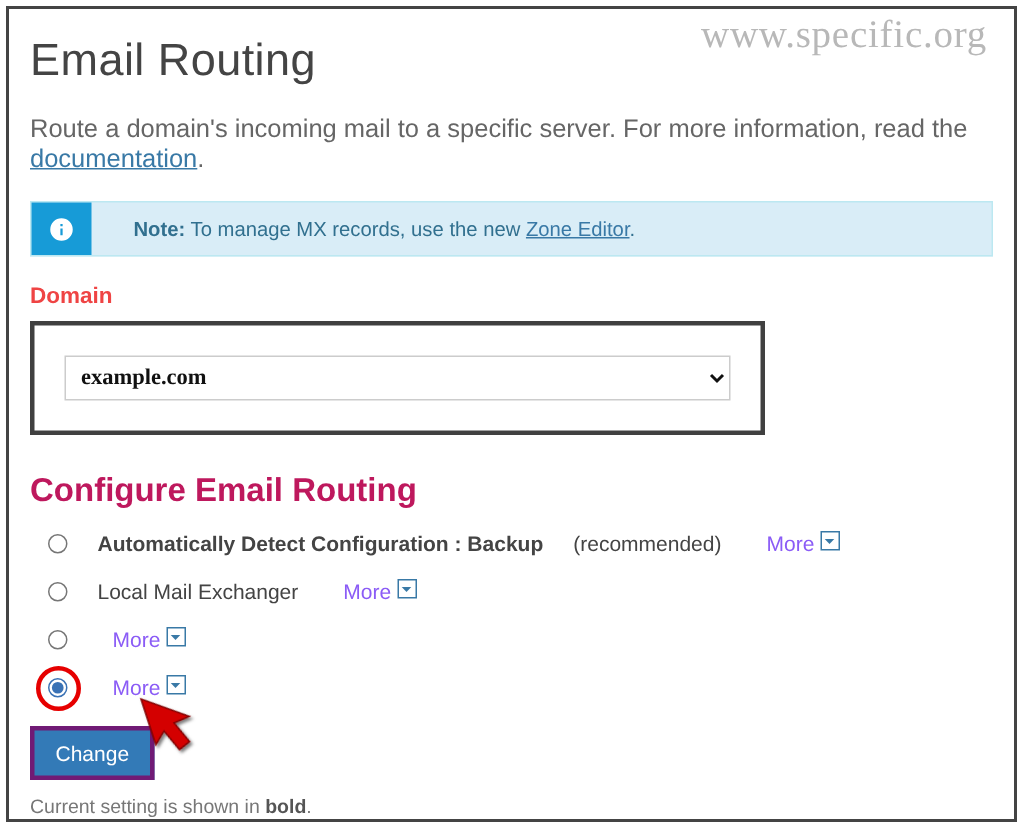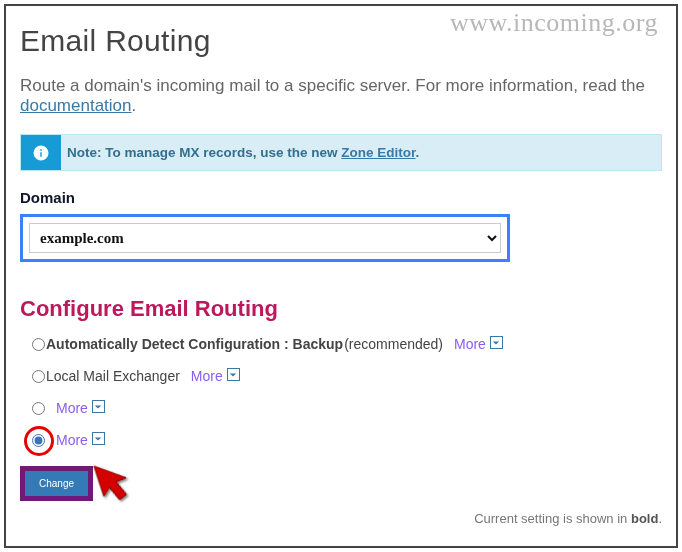--- a/index.html
+++ b/index.html
@@ -52,38 +52,37 @@
   .alert .icon-box {
     background: #179bd7;
     width: 40px;
     display: flex;
     align-items: center;
     justify-content: center;
     flex-shrink: 0;
   }
   .alert .icon-box svg { fill: #fff; }
   .alert .alert-body {
-    padding: 10px 6px;
+    padding: 10px 28px;
     color: #31708f;
     font-size: 13.5px;
     flex: 1;
-    font-weight: bold;
   }
   .alert .alert-body strong { color: #31708f; }
   .section-label {
     font-weight: 700;
-    color: #0f172a;
+    color: #ef4444;
     font-size: 15px;
     margin-bottom: 8px;
     display: block;
   }
   .select-wrap {
-    border: 3px solid #3b82f6;
-    padding: 6px;
-    margin-bottom: 34px;
+    border: 3px solid #404040;
+    padding: 20px;
+    margin-bottom: 24px;
     width: 490px;
     max-width: 100%;
   }
   select.domain {
     width: 100%;
     height: 30px;
     font-size: 15px;
     font-weight: 700;
     font-family: Georgia, serif;
     color: #111;
@@ -94,21 +93,21 @@
   h2.sub {
     font-size: 22px;
     font-weight: 700;
     color: #be185d;
     margin-bottom: 14px;
   }
   .options { padding-left: 12px; }
   .opt-row {
     display: flex;
     align-items: center;
-    gap: 1px;
+    gap: 20px;
     margin-bottom: 16px;
     font-size: 14px;
     color: #444;
   }
   .opt-row input[type=radio] {
     width: 13px; height: 13px;
     accent-color: #3a72b5;
   }
   .opt-row .bold { font-weight: 700; }
   .opt-row .rec { font-weight: 400; }
@@ -138,50 +137,49 @@
     content: "";
     position: absolute;
     width: 24px; height: 24px;
     border: 3px solid #e60000;
     border-radius: 50%;
     left: -8px;
     top: -8px;
   }
   .btn {
     background: #337ab7;
-    border: 5px solid #701a75;
+    border: 3px solid #701a75;
     color: #fff;
-    font-size: 10px;
+    font-size: 14px;
     padding: 7px 14px;
     cursor: pointer;
     margin-left: -12px;
     margin-top: 2px;
   }
   .hint {
     color: #777;
     font-size: 13px;
     margin-top: 10px;
     margin-left: -12px;
-    text-align: right;
   }
   .hint strong { color: #555; }
   .cursor-arrow {
     position: absolute;
     left: 82px;
     top: 458px;
     z-index: 60;
     pointer-events: none;
   }
 </style>
 </head>
 <body>
 
 <div class="outer-border">
 
-  <div class="watermark">www.incoming.org</div>
+  <div class="watermark">www.specific.org</div>
 
   <h1 class="page-title">Email Routing</h1>
 
   <p class="intro">
     <span>Route a domain's incoming mail to a specific server. For more information, read the </span><a href="#" class="link">documentation</a><span>.</span>
   </p>
 
   <div class="alert">
     <div class="icon-box">
       <svg width="18" height="18" viewBox="0 0 24 24">

